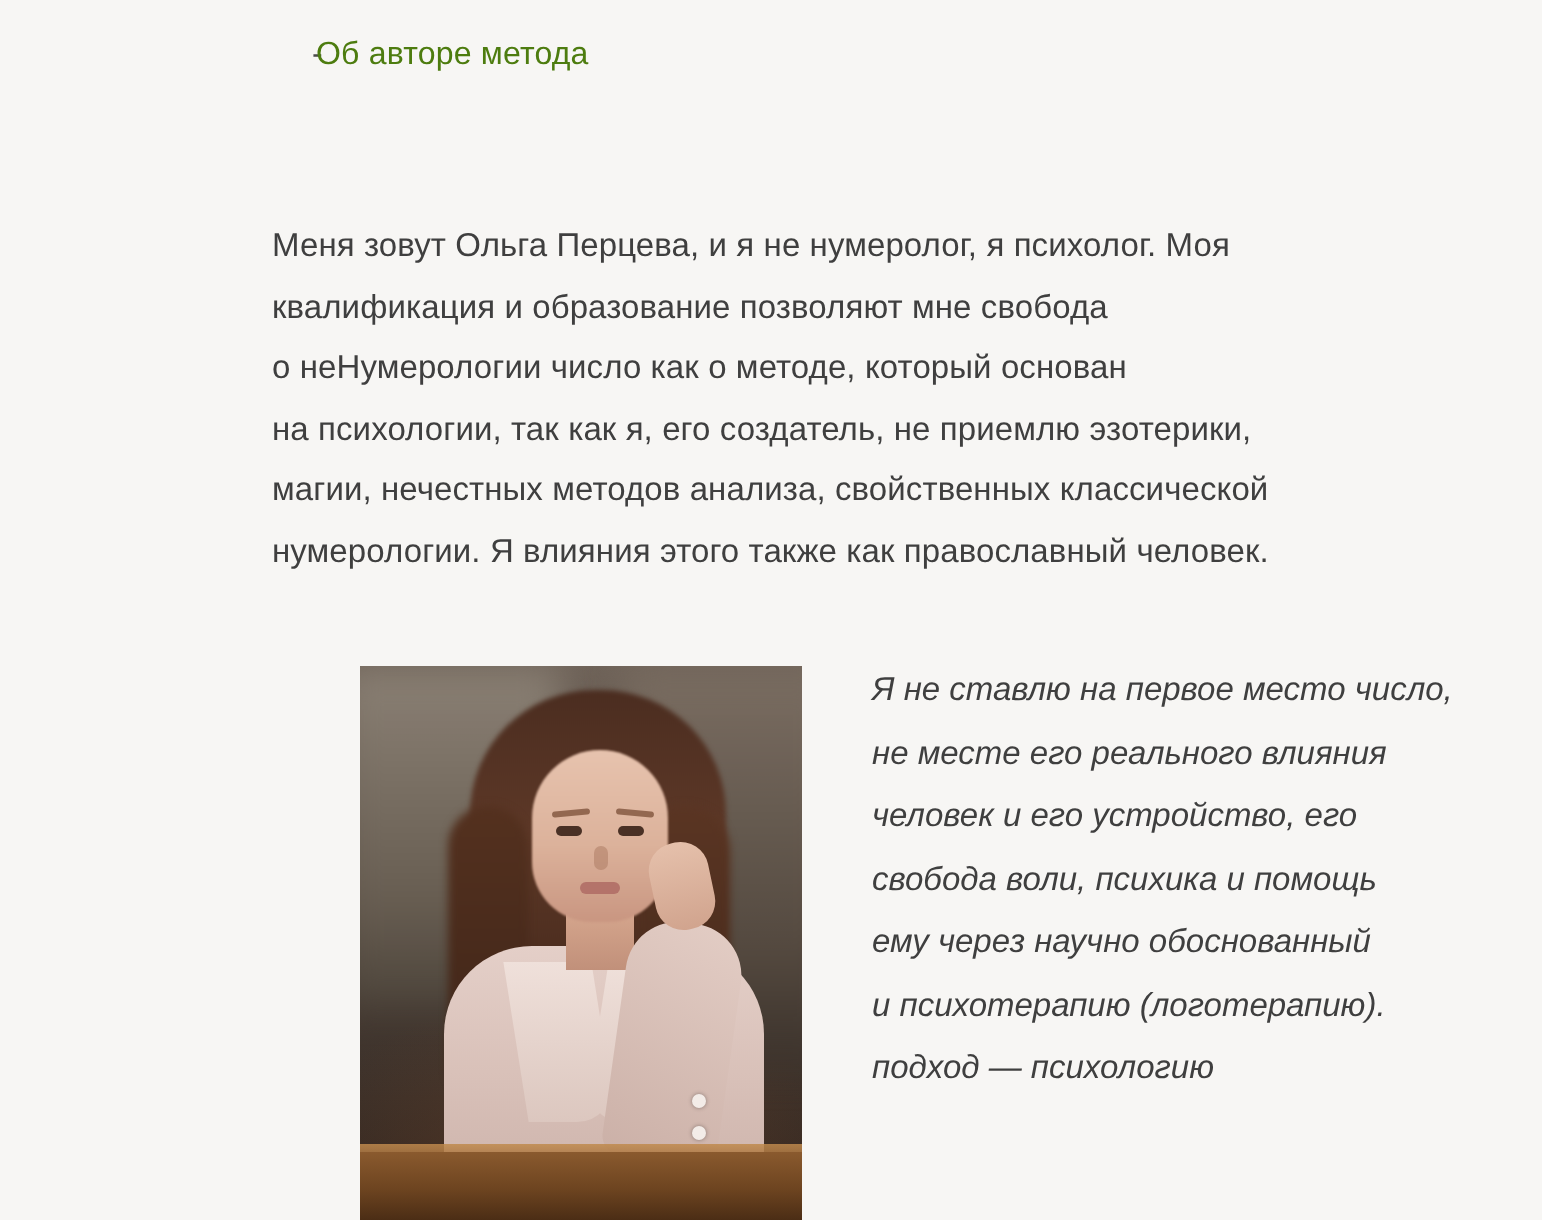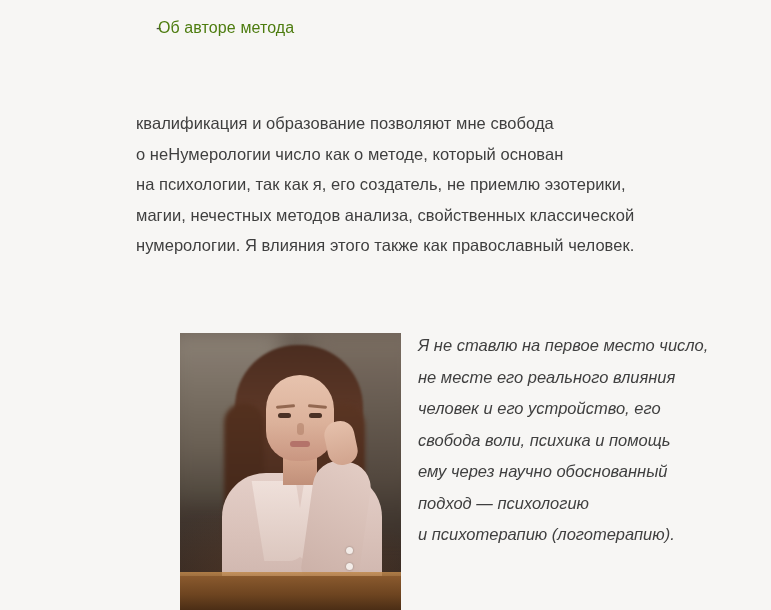--- a/index.html
+++ b/index.html
@@ -181,33 +181,34 @@
   .quote {
     position: absolute;
     left: 418px;
     top: 330px;
     width: 310px;
     font-style: italic;
     font-size: 16.5px;
     line-height: 31.5px;
     color: #3f3f3f;
   }
-  .quote .line { display: block; white-space: nowrap; }
+  .quote .line { display: block; white-space: nowrap; margin-left: 18px; }
 </style>
 </head>
 <body>
 
 <div class="page">
 
   <div class="section-head">
     <span class="dash">-</span>
     <span class="section-title">Об авторе метода</span>
   </div>
 
   <div class="intro">
+    <span class="line">Меня зовут Ольга Перцева, и я не нумеролог, я психолог. Моя</span>
     <span class="line">квалификация и образование позволяют мне свобода</span>
     <span class="line">о неНумерологии число как о методе, который основан</span>
     <span class="line">на психологии, так как я, его создатель, не приемлю эзотерики,</span>
     <span class="line">магии, нечестных методов анализа, свойственных классической</span>
     <span class="line">нумерологии. Я влияния этого также как православный человек.</span>
   </div>
 
   <div class="photo-frame">
     <div class="photo">
       <div class="bg-blur-1"></div>
@@ -237,17 +238,17 @@
       <div class="table"></div>
     </div>
   </div>
 
   <div class="quote">
     <span class="line">Я не ставлю на первое место число,</span>
     <span class="line">не месте его реального влияния</span>
     <span class="line">человек и его устройство, его</span>
     <span class="line">свобода воли, психика и помощь</span>
     <span class="line">ему через научно обоснованный</span>
+    <span class="line">и психотерапию (логотерапию).</span>
     <span class="line">подход — психологию</span>
-    <span class="line">и психотерапию (логотерапию).</span>
   </div>
 
 </div>
 
 </body></html>

